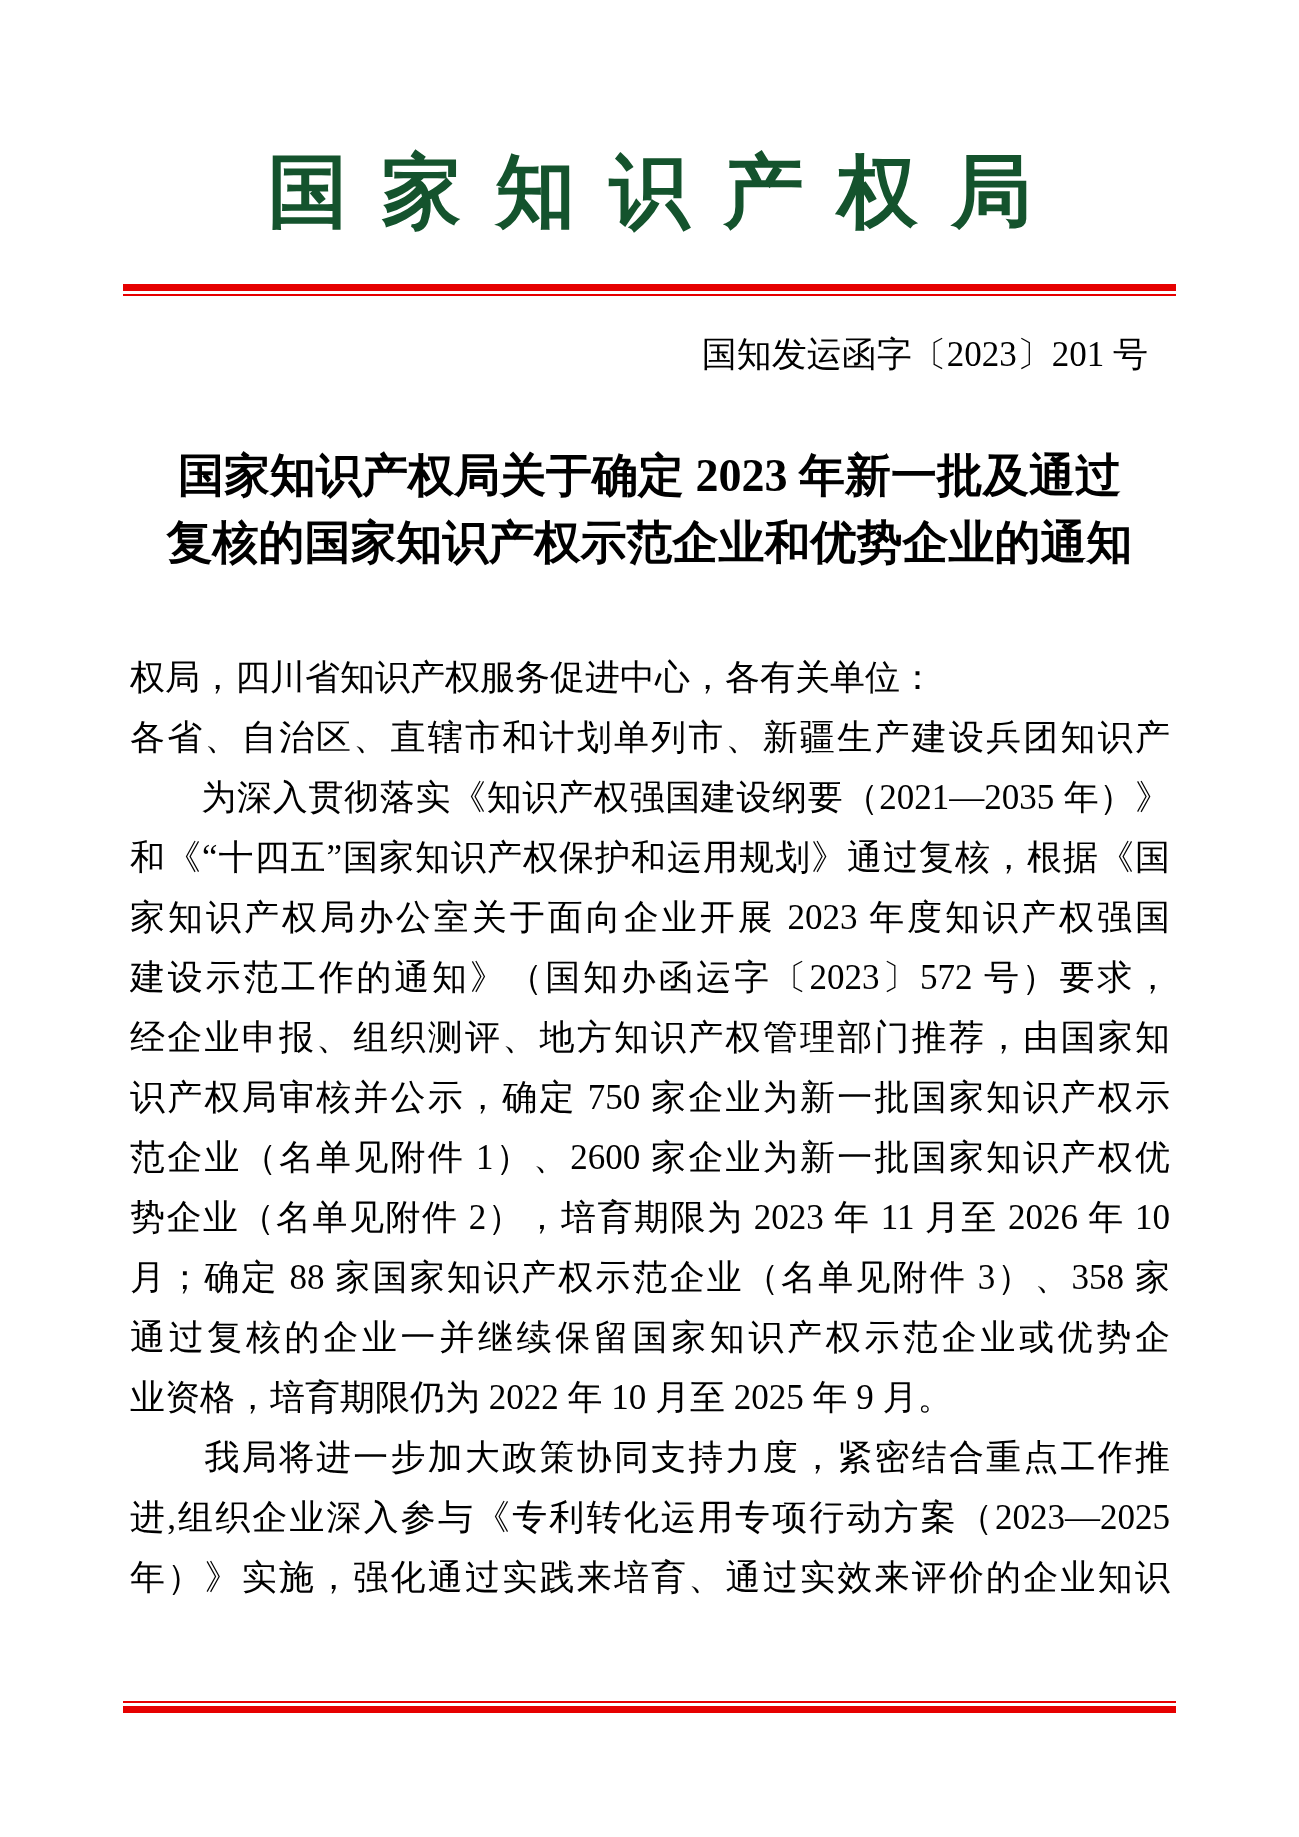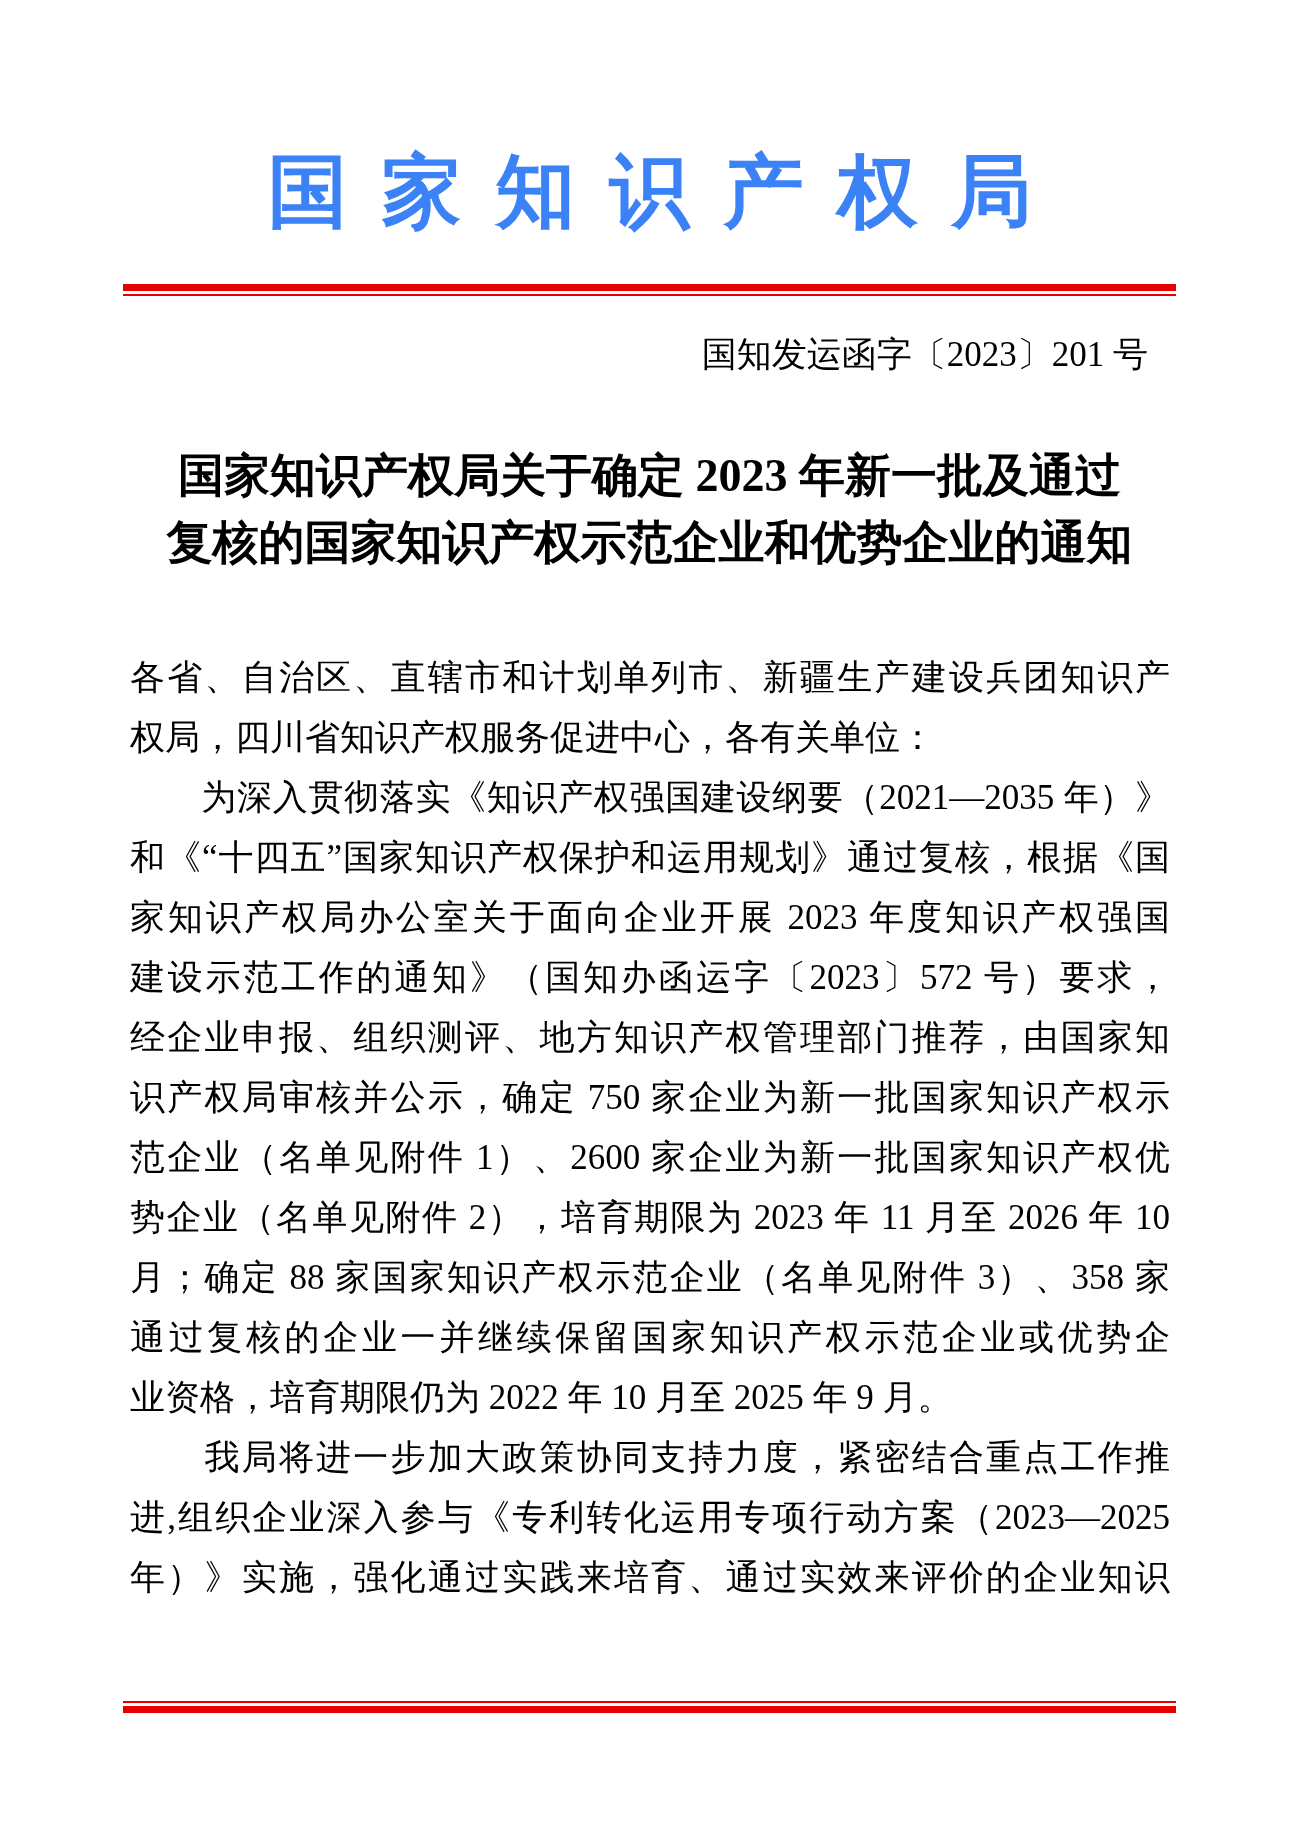--- a/index.html
+++ b/index.html
@@ -77,38 +77,38 @@
   }
   .body-line.para-end {
     text-align-last: left;
   }
 </style>
 </head>
 <body>
 
 <div class="page">
 
-  <div class="org-title" style="color: #3b82f6;">国家知识产权局</div>
+  <div class="org-title" style="color: #14532d;">国家知识产权局</div>
 
   <div class="rule rule-top">
     <div class="bar-thick" style="background: rgb(230, 0, 0);"></div>
     <div class="bar-gap"></div>
     <div class="bar-thin" style="background: rgb(230, 0, 0);"></div>
   </div>
 
   <div class="doc-number">国知发运函字〔2023〕201 号</div>
 
   <div class="doc-title">
     <div class="title-line">国家知识产权局关于确定 2023 年新一批及通过</div>
     <div class="title-line">复核的国家知识产权示范企业和优势企业的通知</div>
   </div>
 
   <div class="body-text">
+      <div class="body-line para-end">权局，四川省知识产权服务促进中心，各有关单位：</div>
       <div class="body-line">各省、自治区、直辖市和计划单列市、新疆生产建设兵团知识产</div>
-      <div class="body-line para-end">权局，四川省知识产权服务促进中心，各有关单位：</div>
       <div class="body-line">　　为深入贯彻落实《知识产权强国建设纲要（2021—2035 年）》</div>
       <div class="body-line">和《“十四五”国家知识产权保护和运用规划》通过复核，根据《国</div>
       <div class="body-line">家知识产权局办公室关于面向企业开展 2023 年度知识产权强国</div>
       <div class="body-line">建设示范工作的通知》（国知办函运字〔2023〕572 号）要求，</div>
       <div class="body-line">经企业申报、组织测评、地方知识产权管理部门推荐，由国家知</div>
       <div class="body-line">识产权局审核并公示，确定 750 家企业为新一批国家知识产权示</div>
       <div class="body-line">范企业（名单见附件 1）、2600 家企业为新一批国家知识产权优</div>
       <div class="body-line">势企业（名单见附件 2），培育期限为 2023 年 11 月至 2026 年 10</div>
       <div class="body-line">月；确定 88 家国家知识产权示范企业（名单见附件 3）、358 家</div>
       <div class="body-line">通过复核的企业一并继续保留国家知识产权示范企业或优势企</div>

